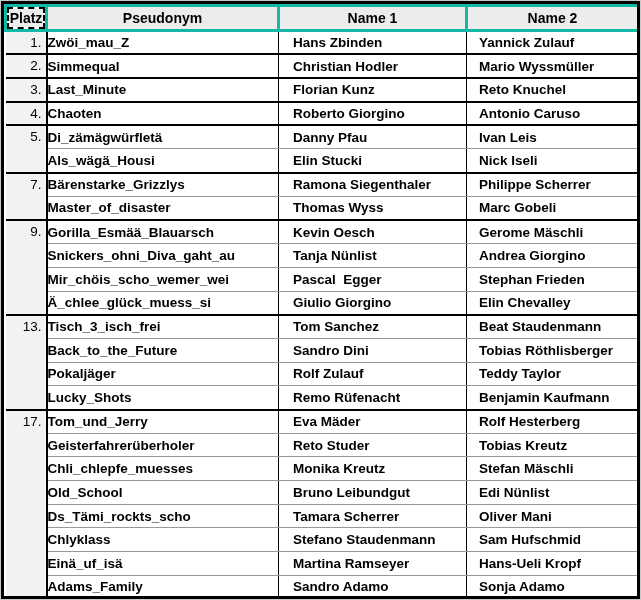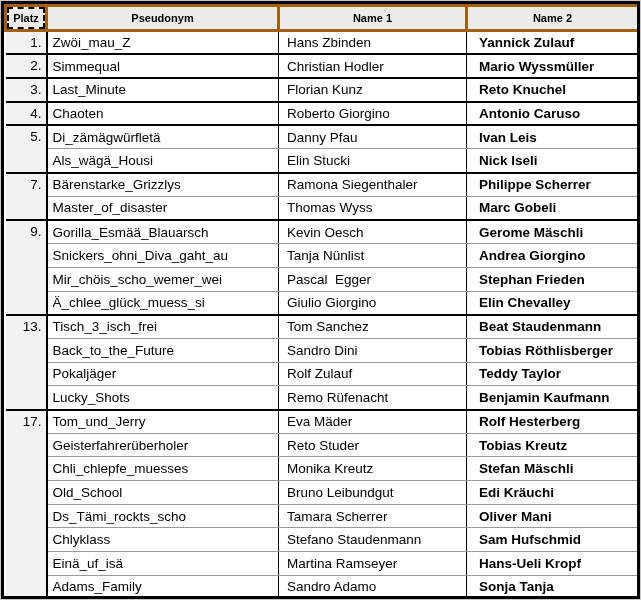--- a/index.html
+++ b/index.html
@@ -30,23 +30,23 @@
     table-layout: fixed;
     width: 633px;
   }
   col.c-platz    { width: 41px;  }
   col.c-pseudo   { width: 232px; }
   col.c-name1    { width: 188px; }
   col.c-name2    { width: 172px; }
 
   th {
     background: #ececec;
-    border: 3px solid #a16207;
-    font-weight: bold;
-    font-size: 11px;
+    border: 3px solid #14b8a6;
+    font-weight: bold;
+    font-size: 14px;
     color: #000000;
     height: 20px;
     padding: 1px 2px;
     text-align: center;
     white-space: pre;
     overflow: hidden;
   }
   
   th.platz-h { position: relative; }
   th.platz-h::before {
@@ -76,27 +76,27 @@
   }
   td.platz {
     background: #f2f2f2;
     text-align: right;
     vertical-align: top;
     padding: 3px 4px 0 0;
     border-right: 2px solid #000000;
     border-bottom: 2px solid #000000;
   }
   td.pseudonym {
-    padding-left: 5px;
     border-right: 1px solid #000000;
     border-bottom: 1px solid #999999;
+    font-weight: bold;
   }
   td.name1 {
-    font-weight: normal;
-    padding-left: 8px;
+    font-weight: bold;
+    padding-left: 14px;
     border-right: 1px solid #000000;
     border-bottom: 1px solid #999999;
   }
   td.name2 {
     font-weight: bold;
     padding-left: 12px;
     border-bottom: 1px solid #999999;
   }
   tr.group-end td { border-bottom: 2px solid #000000; }
 </style>
@@ -221,38 +221,38 @@
             <td class="name2">Tobias Kreutz</td>
           </tr>
           <tr>
             <td class="pseudonym">Chli_chlepfe_muesses</td>
             <td class="name1">Monika Kreutz</td>
             <td class="name2">Stefan Mäschli</td>
           </tr>
           <tr>
             <td class="pseudonym">Old_School</td>
             <td class="name1">Bruno Leibundgut</td>
-            <td class="name2">Edi Kräuchi</td>
+            <td class="name2">Edi Nünlist</td>
           </tr>
           <tr>
             <td class="pseudonym">Ds_Tämi_rockts_scho</td>
             <td class="name1">Tamara Scherrer</td>
             <td class="name2">Oliver Mani</td>
           </tr>
           <tr>
             <td class="pseudonym">Chlyklass</td>
             <td class="name1">Stefano Staudenmann</td>
             <td class="name2">Sam Hufschmid</td>
           </tr>
           <tr>
             <td class="pseudonym">Einä_uf_isä</td>
             <td class="name1">Martina Ramseyer</td>
             <td class="name2">Hans-Ueli Kropf</td>
           </tr>
           <tr class="group-end">
             <td class="pseudonym">Adams_Family</td>
             <td class="name1">Sandro Adamo</td>
-            <td class="name2">Sonja Tanja</td>
+            <td class="name2">Sonja Adamo</td>
           </tr>
         </tbody>
     </table>
   </div>
 </div>
 
 </body></html>

